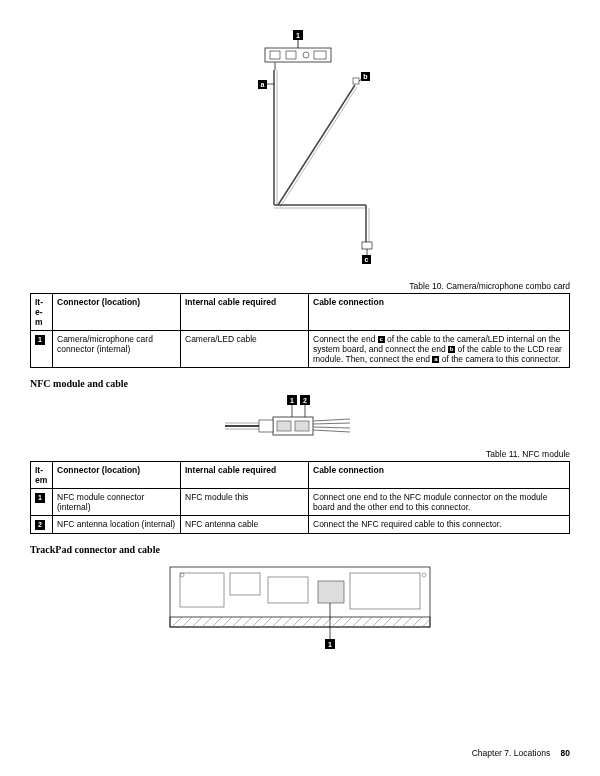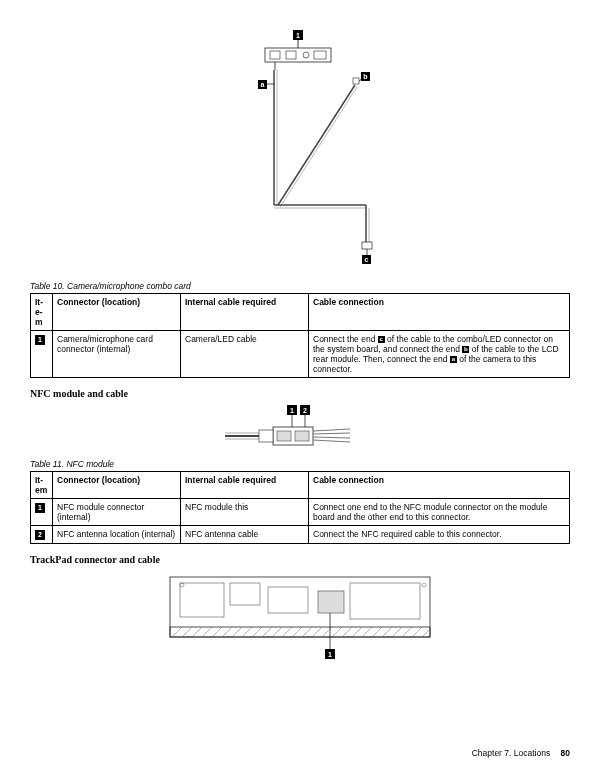--- a/index.html
+++ b/index.html
@@ -13,23 +13,23 @@
     position: relative;
     padding: 30px 30px 24px 30px;
   }
   .diagram-area {
     width: 100%;
     display: flex;
     justify-content: center;
     margin-bottom: 6px;
   }
   .table-caption {
-    font-style: italic;
     font-size: 8.5px;
     margin: 4px 0 2px 0;
+    text-align: right;
   }
   table {
     border-collapse: collapse;
     width: 100%;
     font-size: 8.5px;
     table-layout: fixed;
     margin-bottom: 10px;
   }
   th, td {
     border: 1px solid #000;
@@ -138,21 +138,21 @@
 m</th>
     <th>Connector (location)</th>
     <th>Internal cable required</th>
     <th>Cable connection</th>
   </tr>
   <tr>
     <td><span class="callout-box">1</span></td>
     <td>Camera/microphone card connector (internal)</td>
     <td>Camera/LED cable</td>
     <td>
-      <span>Connect the end </span><span class="callout-sm">c</span><span> of the cable to the combo/LED connector on the system board, and connect the end </span><span class="callout-sm">b</span><span> of the cable to the LCD rear module. Then, connect the end </span><span class="callout-sm">a</span><span> of the camera to this connector.</span>
+      <span>Connect the end </span><span class="callout-sm">c</span><span> of the cable to the camera/LED internal on the system board, and connect the end </span><span class="callout-sm">b</span><span> of the cable to the LCD rear module. Then, connect the end </span><span class="callout-sm">a</span><span> of the camera to this connector.</span>
     </td>
   </tr>
 </tbody>
   </table>
 
 <div class="section-heading">NFC module and cable</div>
 
 <div class="diagram-area">
 <svg width="170" height="48" viewBox="0 0 170 48">
   <rect x="72" y="0" width="10" height="10" fill="#000"></rect>

